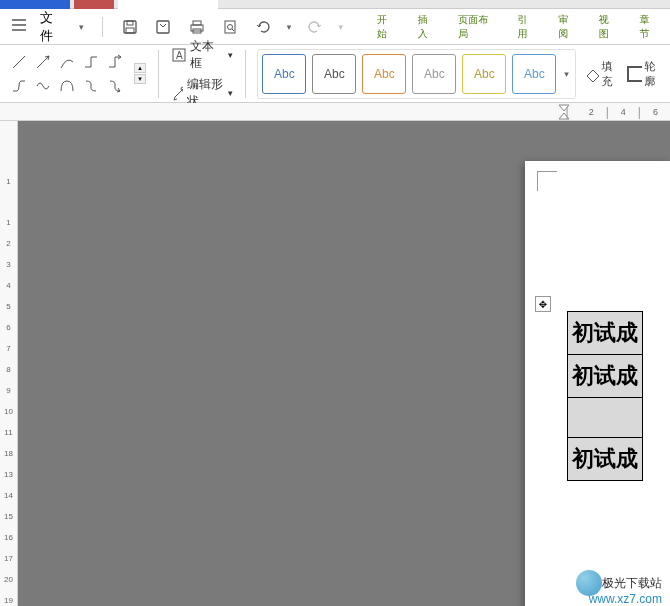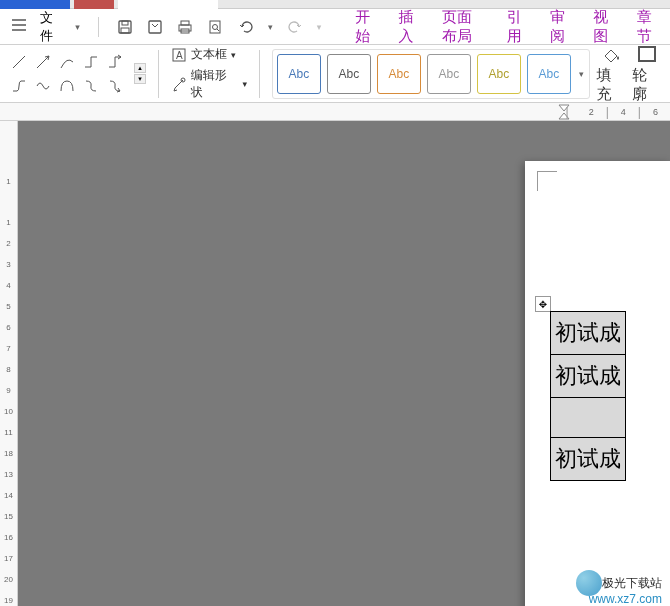--- a/index.html
+++ b/index.html
@@ -11,56 +11,56 @@
 .tab.red { background: #c0504d; width: 40px; margin-left: 4px; }
 .tab.white { background: #fff; width: 100px; margin-left: 4px; }
 
 .file-bar { height: 36px; background: #fff; border-bottom: 1px solid #d0d0d0; display: flex; align-items: center; padding: 0 12px; gap: 14px; }
 .file-bar .menu-icon { display: inline-block; }
 .file-label { font-size: 13px; color: #000000; }
 .dropdown-arrow { font-size: 9px; color: #666; }
 .icon-btn { width: 20px; height: 20px; display: inline-flex; align-items: center; justify-content: center; color: #555; cursor: pointer; }
 .divider { width: 1px; height: 20px; background: #d0d0d0; margin: 0 4px; }
 .menus { display: flex; gap: 22px; margin-left: 20px; }
-.menu-item { font-size: 15px; color: #a21caf; cursor: pointer; }
+.menu-item { font-size: 10px; color: #4d7c0f; cursor: pointer; }
 
 .ribbon { height: 58px; background: #fff; border-bottom: 1px solid #d0d0d0; display: flex; align-items: center; padding: 4px 8px; gap: 6px; }
 .shape-grid { display: grid; grid-template-columns: repeat(5, 22px); grid-template-rows: repeat(2, 22px); gap: 2px; }
 .shape-cell { width: 22px; height: 22px; display: flex; align-items: center; justify-content: center; border: 1px solid transparent; cursor: pointer; }
 .spinner { display: flex; flex-direction: column; gap: 1px; margin-left: 2px; }
 .spin { width: 12px; height: 10px; background: #f0f0f0; border: 1px solid #ccc; font-size: 7px; display: flex; align-items: center; justify-content: center; cursor: pointer; }
 .vsep { width: 1px; height: 48px; background: #d0d0d0; margin: 0 6px; }
 .text-tools { display: flex; flex-direction: column; gap: 4px; }
 .tool-row { display: flex; align-items: center; gap: 4px; font-size: 12px; color: #333; cursor: pointer; }
 .style-gallery { display: flex; align-items: center; gap: 6px; padding: 4px; border: 1px solid #e0e0e0; border-radius: 3px; }
 .style-box { width: 44px; height: 40px; border: 1px solid #999; border-radius: 3px; display: flex; align-items: center; justify-content: center; font-size: 12px; cursor: pointer; text-align: right; }
 .sb1 { border-color: #4a7ab8; color: #4a7ab8; }
 .sb2 { border-color: #888; color: #555; }
 .sb3 { border-color: #d68b3a; color: #d68b3a; }
 .sb4 { border-color: #999; color: #999; }
 .sb5 { border-color: #d4c344; color: #b0a030; }
 .sb6 { border-color: #5a9bd5; color: #5a9bd5; }
 .gallery-more { font-size: 9px; color: #666; cursor: pointer; padding: 0 2px; }
-.tool-col { display: flex; flex-direction: column; align-items: center; gap: 2px; font-size: 15px; color: #333; cursor: pointer; }
+.tool-col { display: flex; flex-direction: row; align-items: center; gap: 2px; font-size: 11px; color: #333; cursor: pointer; }
 
 .ruler-h { height: 18px; background: #f8f8f8; border-bottom: 1px solid #d0d0d0; position: relative; }
 .ruler-marks { position: absolute; right: 0; top: 0; height: 18px; display: flex; align-items: center; }
 .ruler-num { font-size: 9px; color: #666; margin: 0 12px; }
 .ruler-indent { position: absolute; right: 100px; top: 0; }
 
 .workspace { display: flex; height: 495px; }
 .ruler-v { width: 18px; background: #f8f8f8; border-right: 1px solid #d0d0d0; display: flex; flex-direction: column; align-items: center; padding-top: 50px; }
 .rv-num { font-size: 8px; color: #666; height: 21px; display: flex; align-items: center; }
 .canvas { flex: 1; background: #7a7a7a; position: relative; }
 .page { position: absolute; right: 0; top: 40px; width: 145px; height: 460px; background: #fff; box-shadow: -2px 2px 8px rgba(0,0,0,0.3); }
 .page-corner { position: absolute; left: 12px; top: 10px; width: 20px; height: 20px; border-left: 1px solid #999; border-top: 1px solid #999; }
 .doc-title { position: absolute; left: 30px; top: 80px; font-size: 22px; font-weight: bold; color: #000; white-space: nowrap; }
 .doc-title .underline { text-decoration: underline wavy red; text-decoration-thickness: 1px; }
 .move-handle { position: absolute; left: 10px; top: 135px; width: 16px; height: 16px; border: 1px solid #999; background: #fff; display: flex; align-items: center; justify-content: center; font-size: 10px; cursor: move; }
-.doc-table { position: absolute; left: 25px; top: 150px; border-collapse: collapse; }
+.doc-table { position: absolute; left: 42px; top: 150px; border-collapse: collapse; font-weight: bold; }
 .doc-table td { border: 1px solid #000; padding: 6px 4px; font-size: 22px; background: #d9d9d9; white-space: nowrap; height: 32px; }
 .doc-table td.empty { background: #d9d9d9; }
 
 .watermark { position: absolute; right: 8px; bottom: 10px; display: flex; align-items: center; opacity: 0.85; }
 .wm-logo { width: 26px; height: 26px; border-radius: 50%; background: radial-gradient(circle at 30% 30%, #7ec8e3, #2a8fc4); position: relative; }
 .wm-url { position: absolute; right: 8px; bottom: 0; font-size: 12px; color: #2a8fc4; }
 </style>
 </head>
 <body>
 

